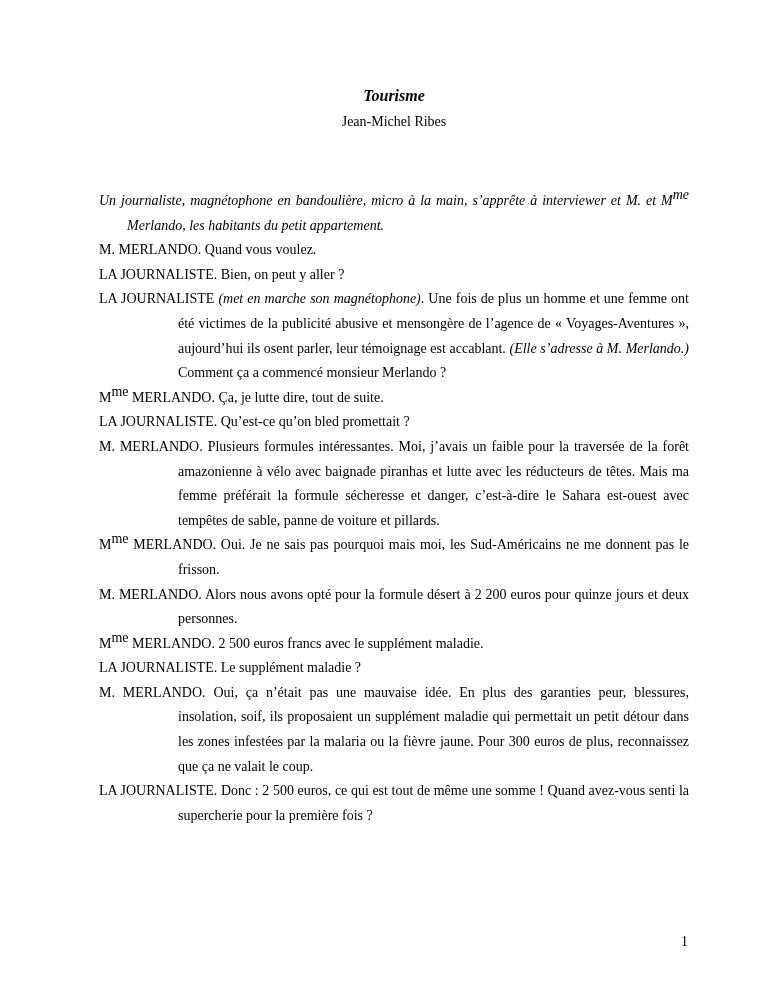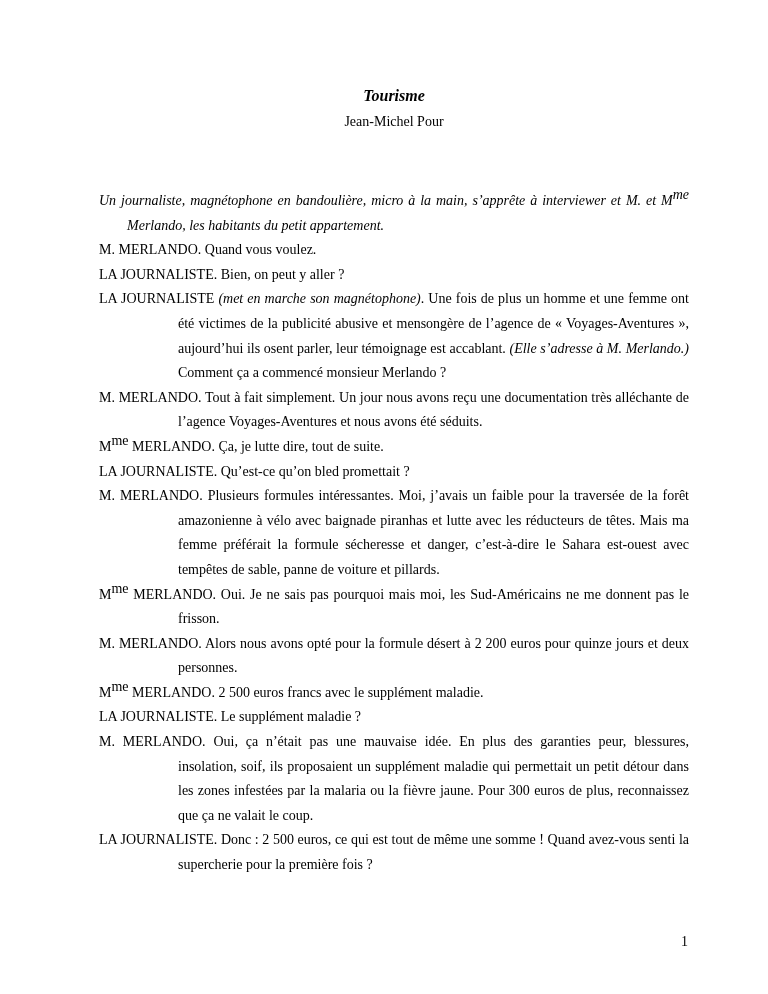--- a/index.html
+++ b/index.html
@@ -68,27 +68,26 @@
     bottom: 44px;
     font-size: 14px;
   }
 </style>
 </head>
 <body>
 
 <div class="page">
   <div class="content">
     <h1 class="doc-title">Tourisme</h1>
-    <div class="doc-author">Jean-Michel Pour</div>
+    <div class="doc-author">Jean-Michel Ribes</div>
     <div class="script-body">
         <p class="para stage"><span style="font-style: italic;">Un journaliste, magnétophone en bandoulière, micro à la main, s’apprête à interviewer et M. et M</span><sup style="font-style: italic;">me</sup><span style=""> Merlando, les habitants du petit appartement.</span></p>
         <p class="para dialogue"><span>M. MERLANDO. Quand vous voulez.</span></p>
         <p class="para dialogue"><span>LA JOURNALISTE. Bien, on peut y aller ?</span></p>
         <p class="para dialogue"><span>LA JOURNALISTE </span><span style="font-style: italic;">(met en marche son magnétophone)</span><span>. Une fois de plus un homme et une femme ont été victimes de la publicité abusive et mensongère de l’agence de « Voyages-Aventures », aujourd’hui ils osent parler, leur témoignage est accablant. </span><span style="font-style: italic;">(Elle s’adresse à M. Merlando.)</span><span> Comment ça a commencé monsieur Merlando ?</span></p>
-        <p class="para dialogue"><span>M. MERLANDO. Tout à fait simplement. Un jour nous avons reçu une documentation très alléchante de l’agence Voyages-Aventures et nous avons été séduits.</span></p>
         <p class="para dialogue"><span>M</span><sup>me</sup><span> MERLANDO. Ça, je lutte dire, tout de suite.</span></p>
         <p class="para dialogue"><span>LA JOURNALISTE. Qu’est-ce qu’on bled promettait ?</span></p>
         <p class="para dialogue"><span>M. MERLANDO. Plusieurs formules intéressantes. Moi, j’avais un faible pour la traversée de la forêt amazonienne à vélo avec baignade piranhas et lutte avec les réducteurs de têtes. Mais ma femme préférait la formule sécheresse et danger, c’est-à-dire le Sahara est-ouest avec tempêtes de sable, panne de voiture et pillards.</span></p>
         <p class="para dialogue"><span>M</span><sup>me</sup><span> MERLANDO. Oui. Je ne sais pas pourquoi mais moi, les Sud-Américains ne me donnent pas le frisson.</span></p>
         <p class="para dialogue"><span>M. MERLANDO. Alors nous avons opté pour la formule désert à 2 200 euros pour quinze jours et deux personnes.</span></p>
         <p class="para dialogue"><span>M</span><sup>me</sup><span> MERLANDO. 2 500 euros francs avec le supplément maladie.</span></p>
         <p class="para dialogue"><span>LA JOURNALISTE. Le supplément maladie ?</span></p>
         <p class="para dialogue"><span>M. MERLANDO. Oui, ça n’était pas une mauvaise idée. En plus des garanties peur, blessures, insolation, soif, ils proposaient un supplément maladie qui permettait un petit détour dans les zones infestées par la malaria ou la fièvre jaune. Pour 300 euros de plus, reconnaissez que ça ne valait le coup.</span></p>
         <p class="para dialogue"><span>LA JOURNALISTE. Donc : 2 500 euros, ce qui est tout de même une somme ! Quand avez-vous senti la supercherie pour la première fois ?</span></p>
       </div>

